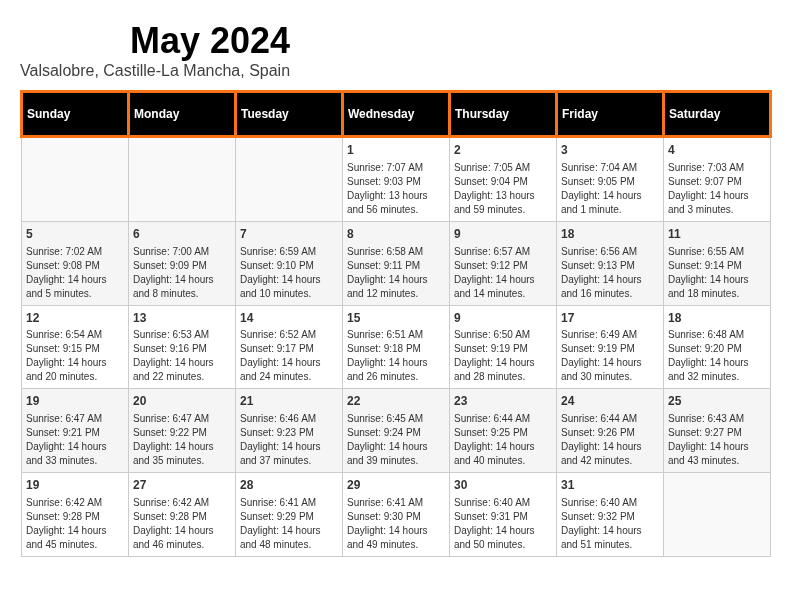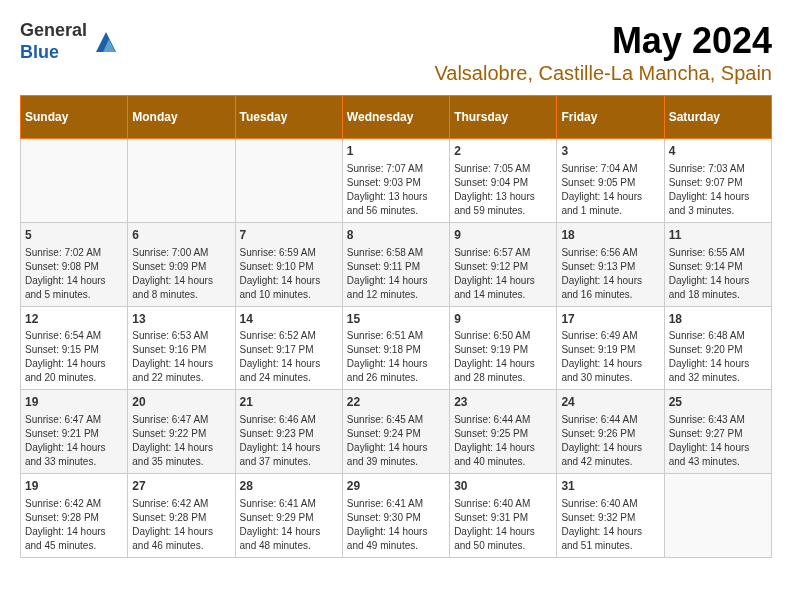--- a/index.html
+++ b/index.html
@@ -42,36 +42,36 @@
     }
     .title-area {
       text-align: right;
     }
     .month-title {
       font-size: 36px;
       font-weight: bold;
       color: #000000;
     }
     .location-title {
-      font-size: 20px;
-      color: #a16207;
+      font-size: 16px;
+      color: #404040;
     }
     .calendar {
       width: 100%;
       border-collapse: collapse;
       font-size: 11px;
     }
     .calendar thead th {
-      background: #a16207;
+      background: #000000;
       color: #fff;
       padding: 14px 4px;
       text-align: left;
       font-weight: bold;
       font-size: 12px;
-      border: 1px solid #f97316;
+      border: 3px solid #f97316;
     }
     .calendar tbody td {
       border: 1px solid #ccc;
       vertical-align: top;
       padding: 4px;
       width: 107px;
       min-height: 80px;
       color: #333;
       line-height: 1.4;
     }
@@ -91,30 +91,20 @@
       color: #333;
     }
     .empty-cell {
       background: #f9f9f9;
     }
   </style>
 </head>
 <body>
 
 <div class="header-area">
-  <div class="logo">
-    <div class="logo-text">
-      <span class="logo-general">General</span>
-      <span class="logo-blue">Blue</span>
-    </div>
-    <svg class="logo-icon" viewBox="0 0 30 30">
-      <polygon points="5,25 15,5 25,25" fill="#1a5fa8"></polygon>
-      <polygon points="12,25 18,12 24,25" fill="#5da0d0"></polygon>
-    </svg>
-  </div>
   <div class="title-area">
     <div class="month-title">May 2024</div>
     <div class="location-title">Valsalobre, Castille-La Mancha, Spain</div>
   </div>
 </div>
 
 <table class="calendar">
   <thead>
     <tr>
     <th>Sunday</th>

